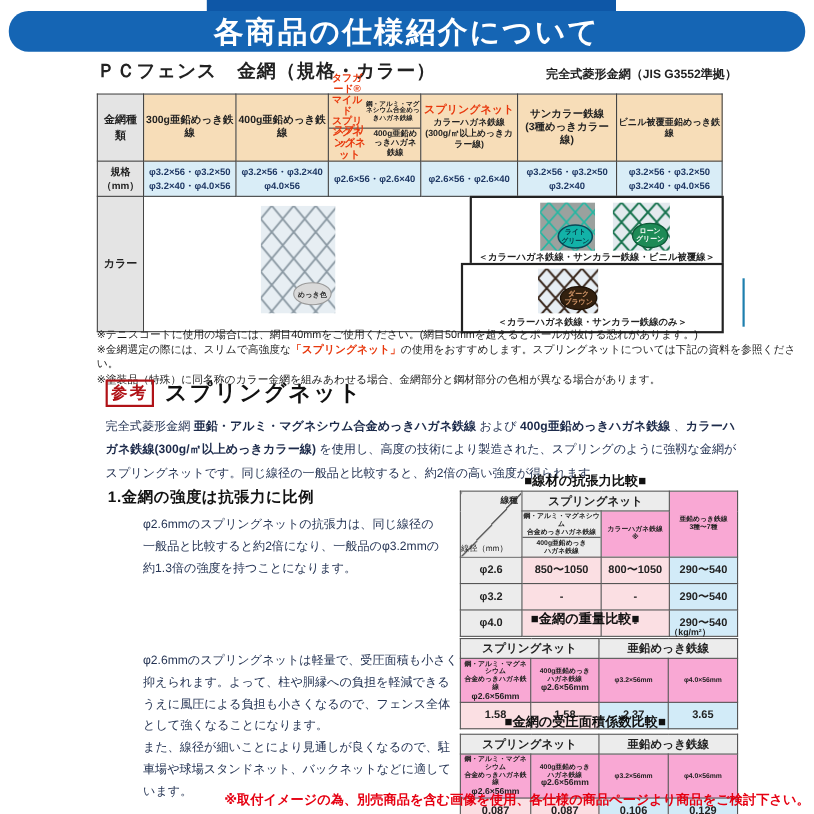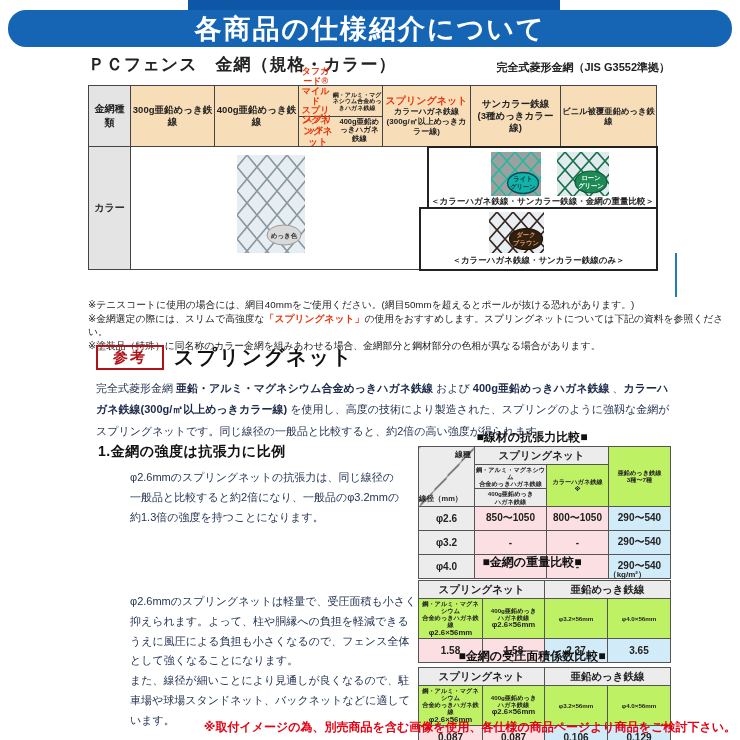--- a/index.html
+++ b/index.html
@@ -34,46 +34,46 @@
   .swatch-box{position:absolute;border:2px solid #222;background:#fff;}
   .swatch-caption{position:absolute;width:100%;text-align:center;font-size:8.5px;font-weight:bold;color:#222;}
   #blue-tick{position:absolute;left:675px;top:253px;width:2px;height:44px;background:#1e7fae;}
 
   
   #notes{position:absolute;left:88px;top:298px;width:650px;font-size:9.8px;line-height:1.4;color:#1a1a1a;}
   #notes .redtxt{color:var(--red-accent,#e8380d);font-weight:bold;}
 
   
   #ref-head{position:absolute;left:96px;top:344px;display:flex;align-items:center;}
-  #ref-badge{border:2px solid #b01217;color:#b01217;font-size:15px;font-weight:bold;padding:1px 15px;letter-spacing:2px;}
+  #ref-badge{border:2px solid #b01217;color:#b01217;font-size:15px;font-weight:bold;padding:1px 3px;letter-spacing:2px;}
   #ref-title{font-size:20px;font-weight:bold;margin-left:10px;letter-spacing:2px;color:#111;}
   #ref-para{position:absolute;left:96px;top:378px;width:578px;font-size:11px;line-height:1.95;color:#253454;}
   #ref-para b{color:#1c2a4a;}
 
   
   .sec-head{position:absolute;left:98px;font-size:14px;font-weight:bold;color:#111;letter-spacing:0.5px;}
   .sec-body{position:absolute;left:130px;font-size:11px;line-height:1.8;color:#253454;}
 
   
   .cmp{position:absolute;left:418px;width:228px;}
   .cmp-title{text-align:center;font-size:12px;font-weight:bold;color:#111;}
   .cmp-unit{text-align:right;font-size:8px;font-weight:bold;margin-top:-2px;}
   .cmp table{width:100%;border-collapse:collapse;table-layout:fixed;}
   .cmp td{border:1px solid #555;text-align:center;vertical-align:middle;padding:1px;}
   .cmp .grp{background:#ececec;font-size:10.5px;font-weight:bold;height:15px;}
-  .cmp .sub{background:#bef264;font-size:6.2px;font-weight:bold;line-height:1.15;}
+  .cmp .sub{background:#f9a8d4;font-size:6.2px;font-weight:bold;line-height:1.15;}
   .cmp .sub .sz{font-size:7.8px;}
   .cmp .dlbl{background:#ececec;font-size:10px;font-weight:bold;}
   .cmp .pink{background:var(--pink-cell,#fbdfe3);font-size:10px;font-weight:bold;height:21px;}
   .cmp .blue{background:var(--blue-cell,#d2ebf8);font-size:10px;font-weight:bold;height:21px;}
   .cmp .foot{font-size:6.3px;margin-top:2px;color:#222;}
   .diag{background:#ececec linear-gradient(to bottom right,transparent 49.2%,#555 49.2%,#555 50.8%,transparent 50.8%);
         position:relative;padding:0!important;}
   .diag .dt{position:absolute;top:2px;right:3px;font-size:8px;font-weight:bold;}
-  .diag .db{position:absolute;bottom:2px;left:0;font-size:7.5px;font-weight:bold;}
+  .diag .db{position:absolute;bottom:2px;left:0;font-size:7.5px;font-weight:normal;}
   .subsplit{padding:0!important;background:#ececec;}
   .subsplit .p{font-size:6.2px;font-weight:bold;line-height:1.15;padding:1px 0;}
   .subsplit .p.first{border-bottom:1px solid #555;}
 
   
   #footer-note{position:absolute;left:0;right:4px;top:719px;text-align:right;
                font-size:12px;font-weight:bold;color:var(--footer-red,#e60012);}
 </style>
 </head>
 <body>
@@ -119,20 +119,33 @@
       <td class="hdr">
         <div class="red" style="font-size:10px;">スプリングネット</div>
         <div class="ml" style="font-size:8px;">カラーハガネ鉄線
 (300g/㎡以上めっきカラー線)</div>
       </td>
       <td class="hdr ml">サンカラー鉄線
 (3種めっきカラー線)</td>
       <td class="hdr" style="font-size:8.3px;">ビニル被覆亜鉛めっき鉄線</td>
     </tr>
     <tr>
+      <td class="lbl" style="font-size:9px;">規格（mm）</td>
+      <td class="spec ml">φ3.2×56・φ3.2×50
+φ3.2×40・φ4.0×56</td>
+      <td class="spec ml">φ3.2×56・φ3.2×40
+φ4.0×56</td>
+      <td class="spec ml">φ2.6×56・φ2.6×40</td>
+      <td class="spec ml">φ2.6×56・φ2.6×40</td>
+      <td class="spec ml">φ3.2×56・φ3.2×50
+φ3.2×40</td>
+      <td class="spec ml">φ3.2×56・φ3.2×50
+φ3.2×40・φ4.0×56</td>
+    </tr>
+    <tr>
       <td class="lbl">カラー</td>
       <td id="color-cell" colspan="6">
 
         <svg style="position:absolute;left:106px;top:8px;" width="68" height="98">
           <defs>
             <pattern id="pm1" width="20" height="24" patternUnits="userSpaceOnUse">
               <path d="M10 0 L20 12 L10 24 L0 12 Z" fill="none" stroke="#8a98a2" stroke-width="1.7"></path>
             </pattern>
           </defs>
           <rect width="68" height="98" fill="#e7eef3"></rect>
@@ -159,21 +172,21 @@
               <pattern id="pm3" width="16" height="18" patternUnits="userSpaceOnUse">
                 <path d="M8 0 L16 9 L8 18 L0 9 Z" fill="none" stroke="#15714c" stroke-width="1.7"></path>
               </pattern>
             </defs>
             <rect width="52" height="44" fill="#e3eaee"></rect>
             <rect width="52" height="44" fill="url(#pm3)"></rect>
             <ellipse cx="34" cy="30" rx="16" ry="11" fill="#1d8a56" stroke="#0d5a38" stroke-width="1.2"></ellipse>
             <text x="34" y="28" text-anchor="middle" font-size="6.3" font-weight="bold" fill="#ffffff">ローン</text>
             <text x="34" y="35.5" text-anchor="middle" font-size="6.3" font-weight="bold" fill="#ffffff">グリーン</text>
           </svg>
-          <div class="swatch-caption" style="bottom:1px;">＜カラーハガネ鉄線・サンカラー鉄線・金網の重量比較＞</div>
+          <div class="swatch-caption" style="bottom:1px;">＜カラーハガネ鉄線・サンカラー鉄線・ビニル被覆線＞</div>
         </div>
 
         <div class="swatch-box" style="left:288px;top:60px;width:235px;height:60px;">
           <svg style="position:absolute;left:68px;top:3px;" width="55" height="41">
             <defs>
               <pattern id="pm4" width="16" height="18" patternUnits="userSpaceOnUse">
                 <path d="M8 0 L16 9 L8 18 L0 9 Z" fill="none" stroke="#37251a" stroke-width="1.7"></path>
               </pattern>
             </defs>
             <rect width="55" height="41" fill="#e7eef4"></rect>

